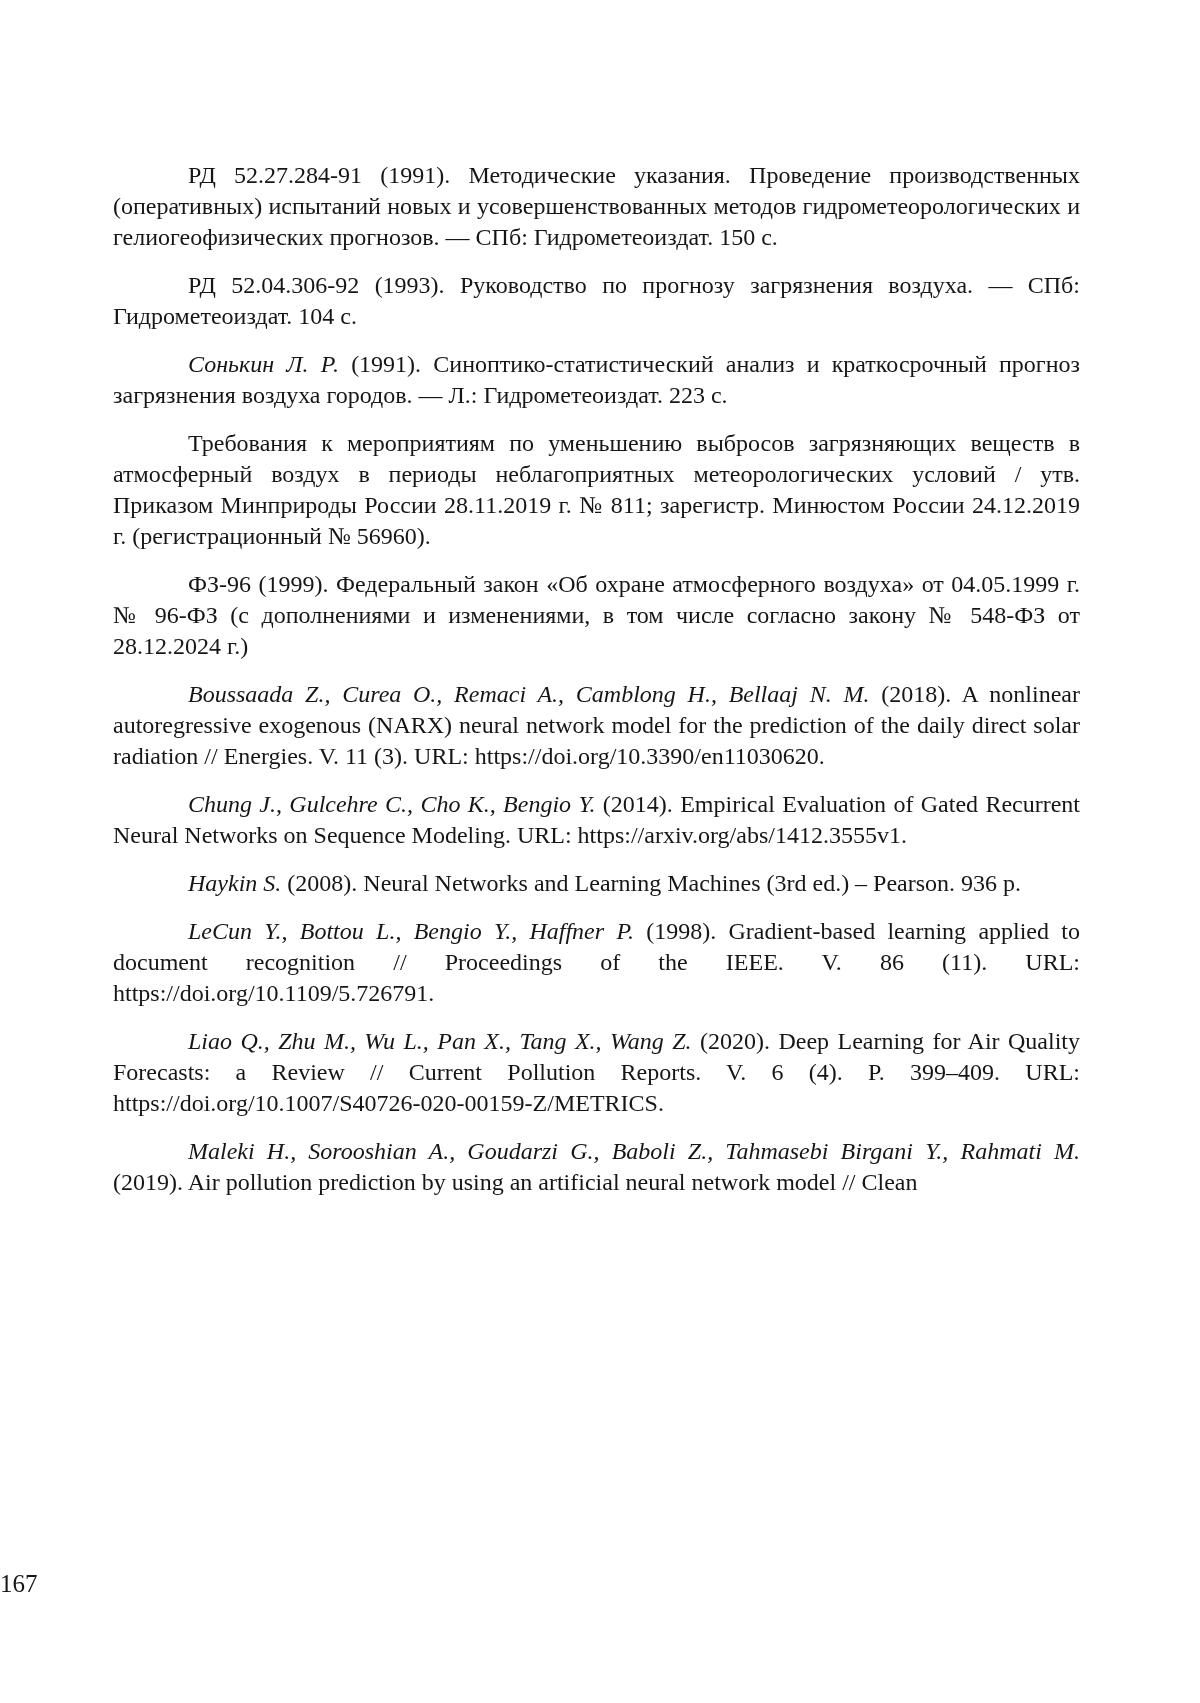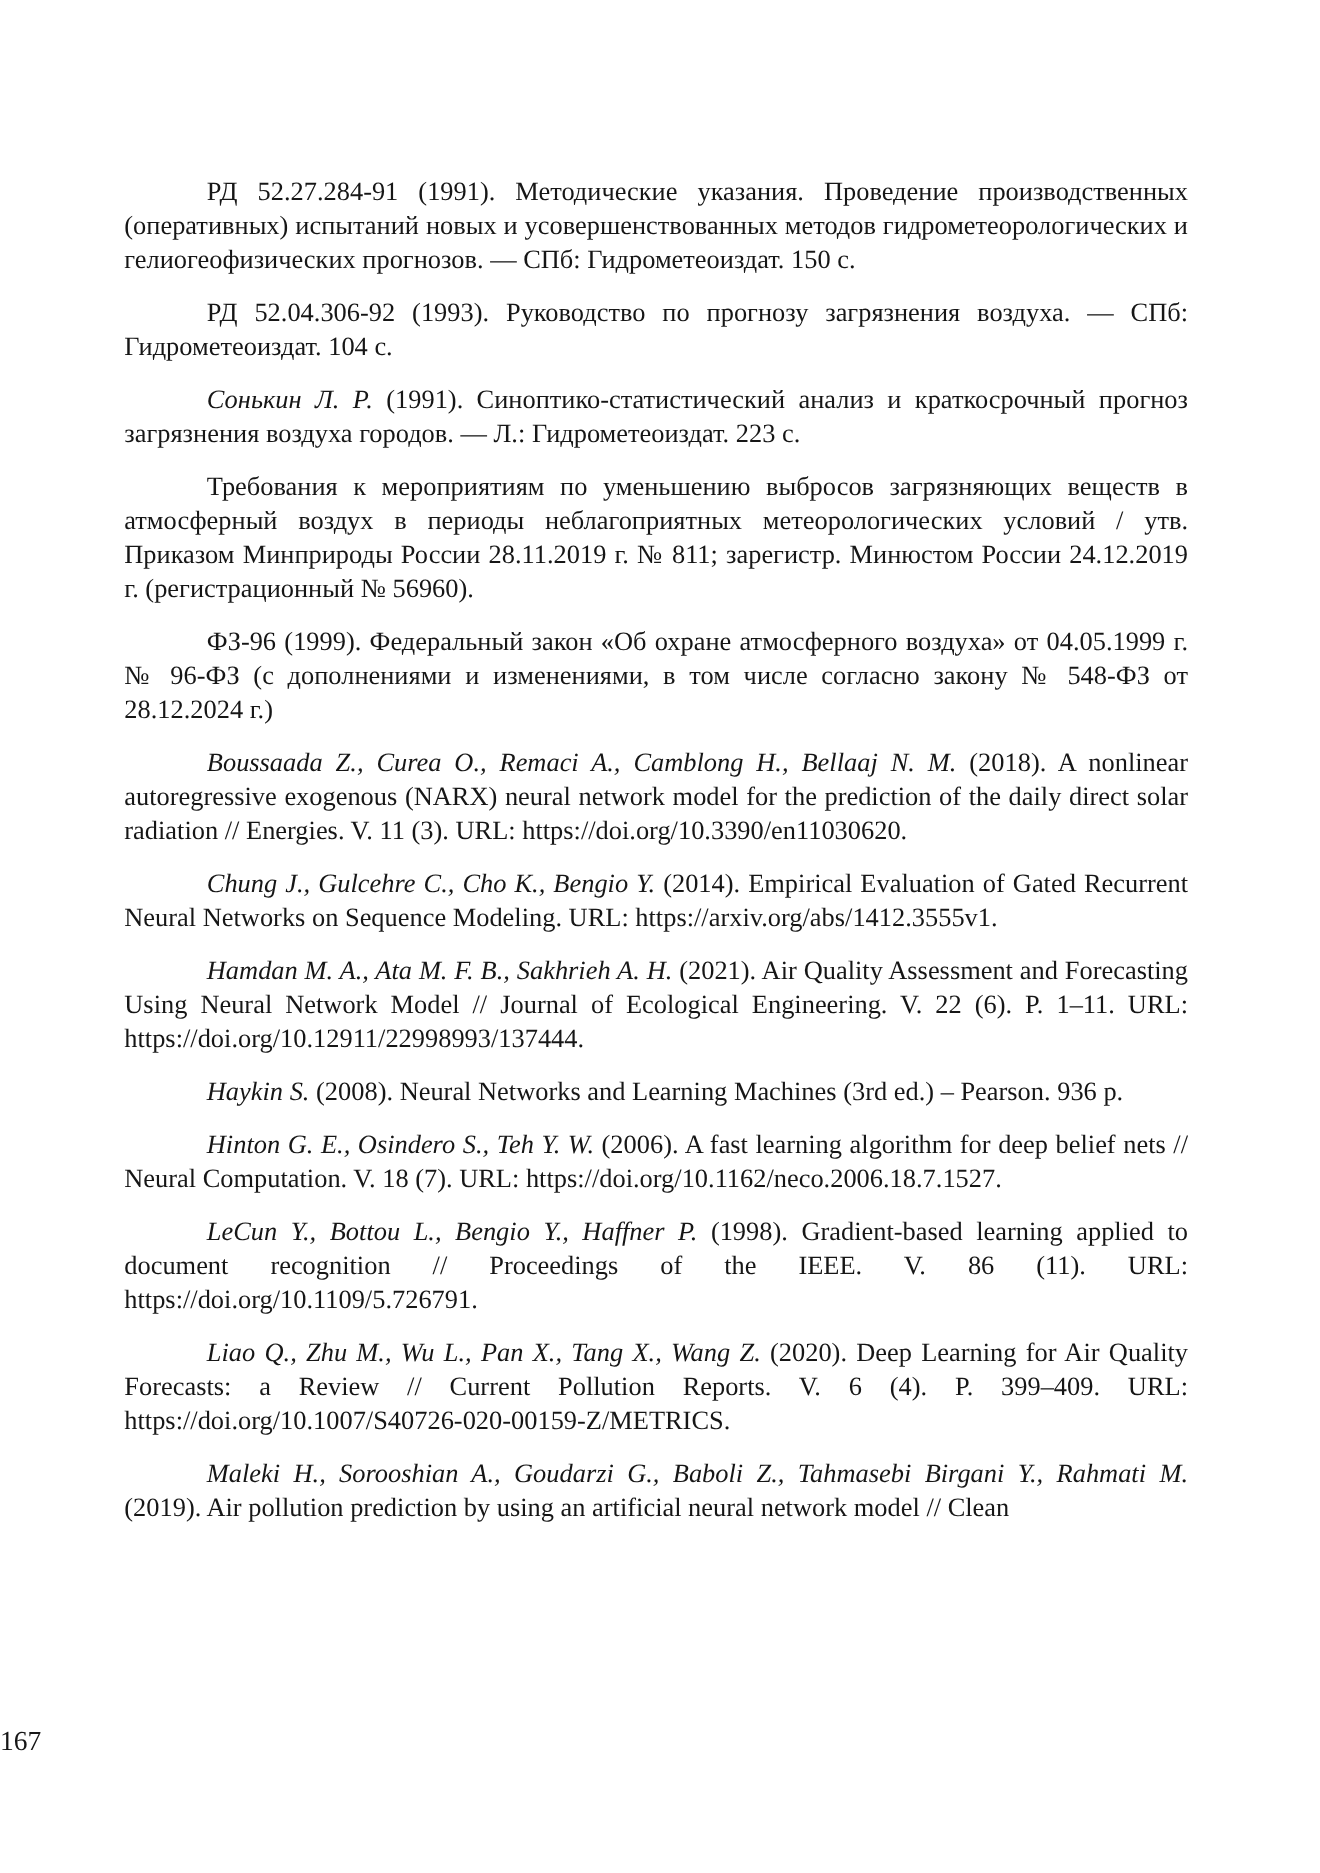--- a/index.html
+++ b/index.html
@@ -58,25 +58,23 @@
     <p class="ref"><span class="authors">Сонькин Л. Р.</span><span> (1991). Синоптико-статистический анализ и краткосрочный прогноз загрязнения воздуха городов. — Л.: Гидрометеоиздат. 223 с.</span></p>
 
     <p class="ref"><span class="authors"></span><span>Требования к мероприятиям по уменьшению выбросов загрязняющих веществ в атмосферный воздух в периоды неблагоприятных метеорологических условий / утв. Приказом Минприроды России 28.11.2019 г. № 811; зарегистр. Минюстом России 24.12.2019 г. (регистрационный № 56960).</span></p>
 
     <p class="ref"><span class="authors"></span><span>ФЗ-96 (1999). Федеральный закон «Об охране атмосферного воздуха» от 04.05.1999 г. № 96-ФЗ (с дополнениями и изменениями, в том числе согласно закону № 548-ФЗ от 28.12.2024 г.)</span></p>
 
     <p class="ref"><span class="authors">Boussaada Z., Curea O., Remaci A., Camblong H., Bellaaj N. M.</span><span> (2018). A nonlinear autoregressive exogenous (NARX) neural network model for the prediction of the daily direct solar radiation // Energies. V. 11 (3). URL: https://doi.org/10.3390/en11030620.</span></p>
 
     <p class="ref"><span class="authors">Chung J., Gulcehre C., Cho K., Bengio Y.</span><span> (2014). Empirical Evaluation of Gated Recurrent Neural Networks on Sequence Modeling. URL: https://arxiv.org/abs/1412.3555v1.</span></p>
 
-    <p class="ref"><span class="authors">Hamdan M. A., Ata M. F. B., Sakhrieh A. H.</span><span> (2021). Air Quality Assessment and Forecasting Using Neural Network Model // Journal of Ecological Engineering. V. 22 (6). P. 1–11. URL: https://doi.org/10.12911/22998993/137444.</span></p>
 
     <p class="ref"><span class="authors">Haykin S.</span><span> (2008). Neural Networks and Learning Machines (3rd ed.) – Pearson. 936 p.</span></p>
 
-    <p class="ref"><span class="authors">Hinton G. E., Osindero S., Teh Y. W.</span><span> (2006). A fast learning algorithm for deep belief nets // Neural Computation. V. 18 (7). URL: https://doi.org/10.1162/neco.2006.18.7.1527.</span></p>
 
 
     <p class="ref"><span class="authors">LeCun Y., Bottou L., Bengio Y., Haffner P.</span><span> (1998). Gradient-based learning applied to document recognition // Proceedings of the IEEE. V. 86 (11). URL: https://doi.org/10.1109/5.726791.</span></p>
 
     <p class="ref"><span class="authors">Liao Q., Zhu M., Wu L., Pan X., Tang X., Wang Z.</span><span> (2020). Deep Learning for Air Quality Forecasts: a Review // Current Pollution Reports. V. 6 (4). P. 399–409. URL: https://doi.org/10.1007/S40726-020-00159-Z/METRICS.</span></p>
 
     <p class="ref"><span class="authors">Maleki H., Sorooshian A., Goudarzi G., Baboli Z., Tahmasebi Birgani Y., Rahmati M.</span><span> (2019). Air pollution prediction by using an artificial neural network model // Clean</span></p>
 
   </div>
 

